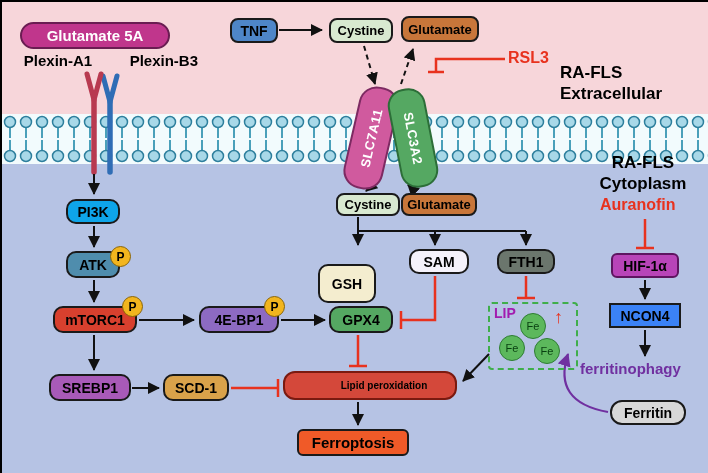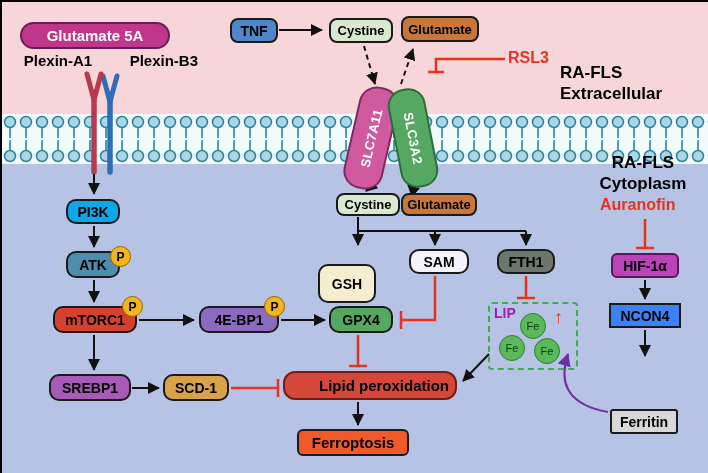--- a/index.html
+++ b/index.html
@@ -39,25 +39,25 @@
   #gsh{left:316px;top:247px;width:58px;height:39px;background:#f4edcf;margin-top:15px;}
   #sam{left:407px;top:247px;width:60px;height:25px;background:#f5f2fb;}
   #fth1{left:495px;top:247px;width:58px;height:25px;background:#6b766d;}
   #gpx4{left:327px;top:304px;width:64px;height:27px;background:#55a862;}
   #e4bp1{left:197px;top:304px;width:80px;height:27px;background:#8d6ac2;}
   #mtorc1{left:51px;top:304px;width:84px;height:27px;background:#d8402e;}
   #atk{left:64px;top:249px;width:54px;height:27px;background:#4f8dad;}
   #pi3k{left:64px;top:197px;width:54px;height:25px;background:#0ea5e9;}
   #srebp1{left:47px;top:372px;width:82px;height:27px;background:#a85ab8;}
   #scd1{left:161px;top:372px;width:66px;height:27px;background:#d9a24a;}
-  #lipidperox{left:281px;top:369px;width:174px;height:29px;background:#d4483a;border-color:#7a1a10;font-size:15px;border-radius:12px;padding-left:28px;}
+  #lipidperox{left:281px;top:369px;width:174px;height:29px;background:#d4483a;border-color:#7a1a10;font-size:10px;border-radius:12px;padding-left:28px;}
   #ferroptosis{left:295px;top:427px;width:112px;height:27px;background:#f05a28;font-size:15px;border-radius:6px;}
   #hif1a{left:609px;top:251px;width:68px;height:25px;background:#b844b8;border-color:#5e1560;border-radius:6px;}
   #ncon4{left:607px;top:301px;width:72px;height:25px;background:#3b82f6;border-radius:0;}
-  #ferritin{left:608px;top:407px;width:68px;height:25px;background:#d8d8d8;border-radius:3px;}
+  #ferritin{left:608px;top:398px;width:76px;height:25px;background:#d8d8d8;border-radius:12px;}
 
   #lipbox{position:absolute;left:486px;top:300px;width:86px;height:64px;border:2px dashed #3fae4a;border-radius:4px;z-index:5;}
   #lipLabel{position:absolute;left:4px;top:1px;font-weight:bold;font-size:14px;color:#a21caf;}
   .fe{position:absolute;width:24px;height:24px;border-radius:50%;background:#5cb85c;border:1.5px solid #2e7d32;
       display:flex;align-items:center;justify-content:center;font-weight:normal;font-size:11px;color:#083f10;}
   #fe1{left:30px;top:9px;} #fe2{left:9px;top:31px;} #fe3{left:44px;top:34px;}
   #lipUp{position:absolute;left:64px;top:3px;color:#e8321e;font-weight:bold;font-size:18px;}
 
   .pbadge{position:absolute;width:19px;height:19px;border-radius:50%;background:#f2b51e;border:1.5px solid #8a6508;
           display:flex;align-items:center;justify-content:center;font-weight:bold;font-size:12px;color:#000;z-index:7;}
@@ -169,20 +169,21 @@
       <span>SLC3A2</span>
     </div>
 
   <div class="txt" id="raflsCyto">
     <div>RA-FLS</div>
     <div>Cytoplasm</div>
   </div>
   <div class="txt" id="auranofin">Auranofin</div>
   <div class="node" id="hif1a">HIF-1α</div>
   <div class="node" id="ncon4">NCON4</div>
+  <div class="txt" id="ferritinophagyTxt">ferritinophagy</div>
   <div class="node" id="ferritin">Ferritin</div>
 
   <div class="node" id="cystineBot">Cystine</div>
   <div class="node" id="glutamateBot">Glutamate</div>
   <div class="node" id="gsh">GSH</div>
   <div class="node" id="sam">SAM</div>
   <div class="node" id="fth1">FTH1</div>
   <div class="node" id="gpx4">GPX4</div>
 
   <div class="node" id="pi3k">PI3K</div>

